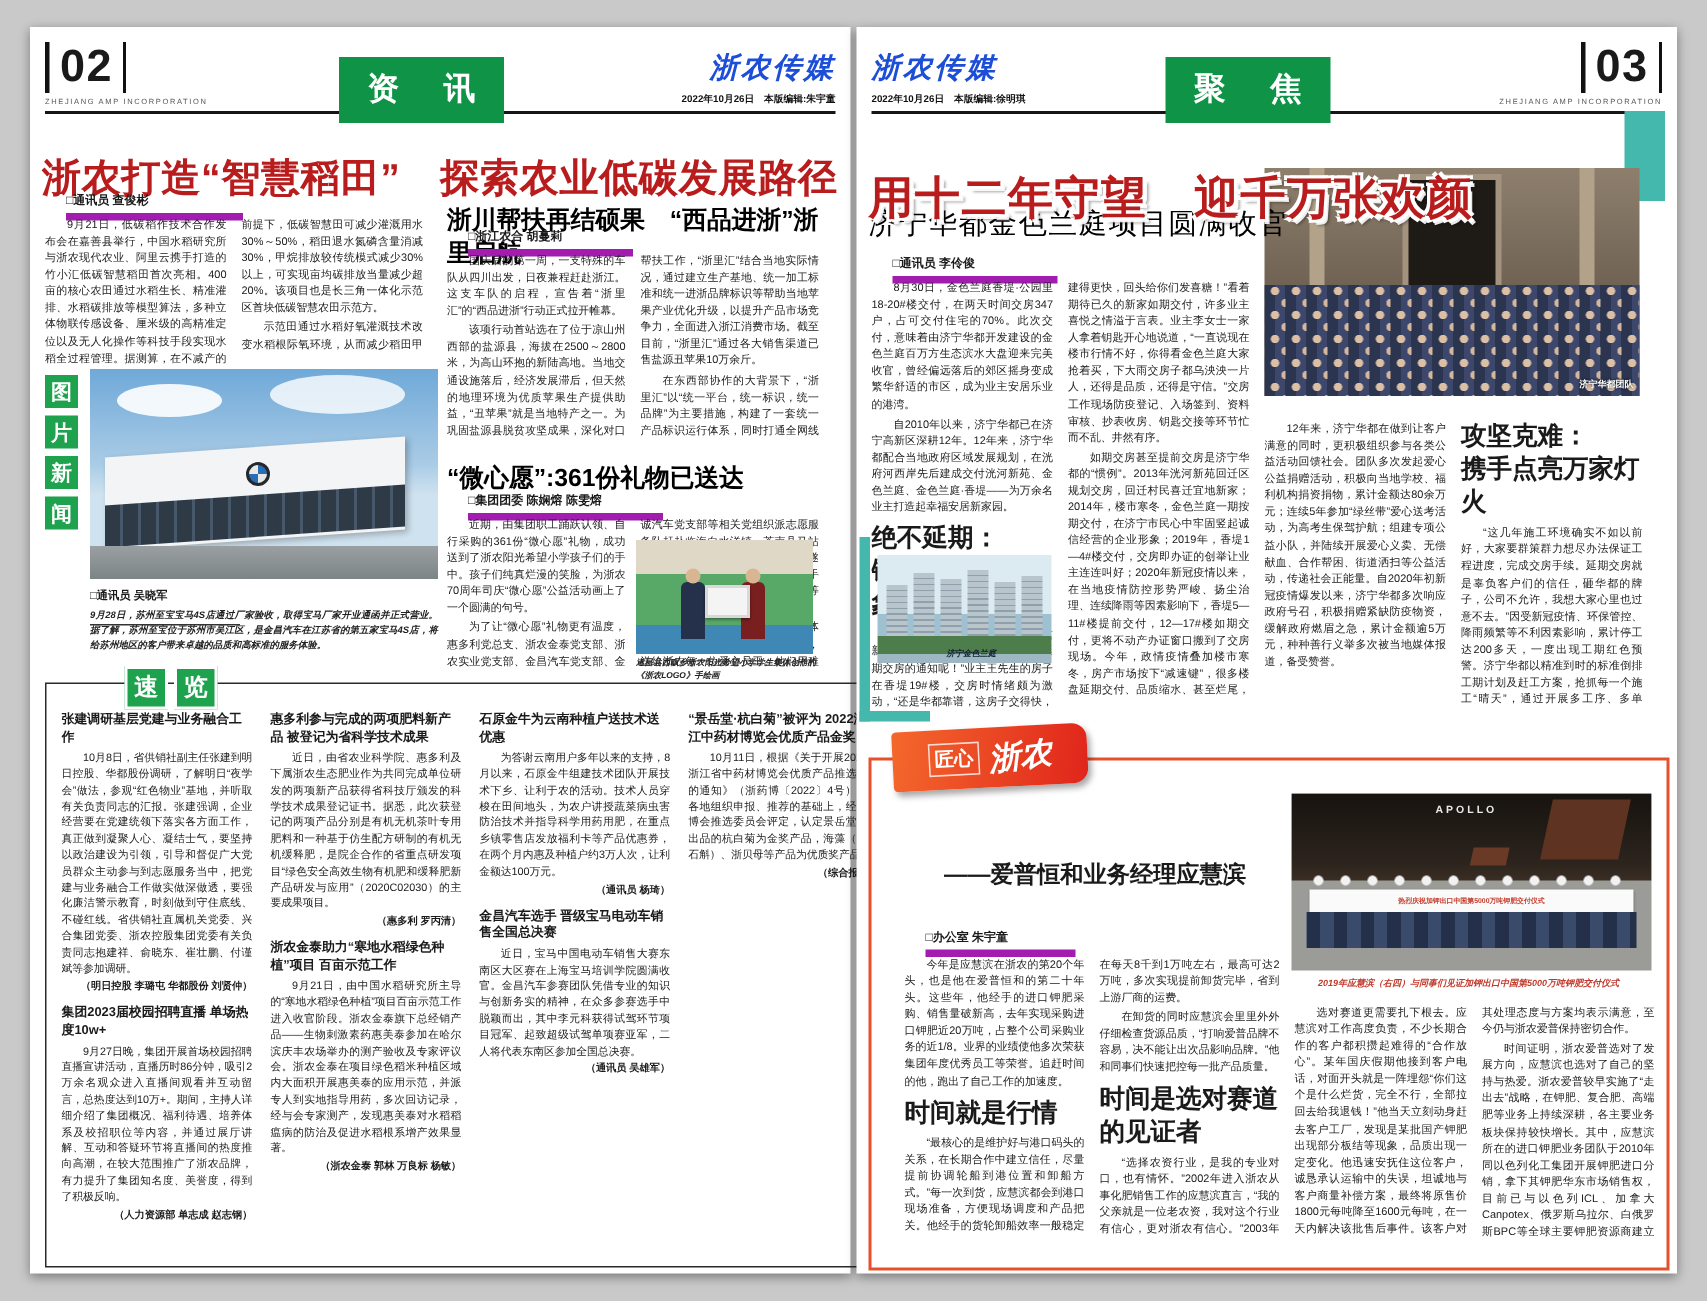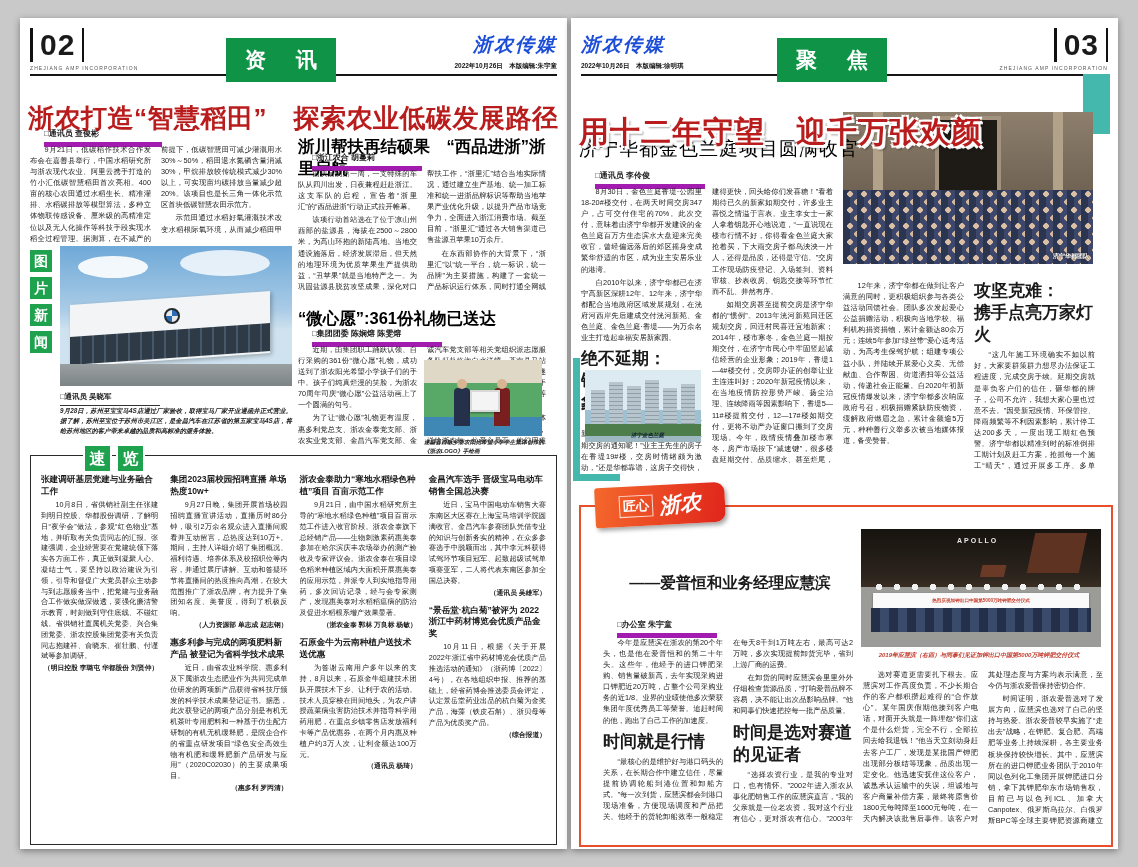--- a/index.html
+++ b/index.html
@@ -27,25 +27,25 @@
   .ap{font-size:7.3px;line-height:1.52;text-align:justify;text-indent:2em;margin:0 0 2px;}
   .asub{font-size:17px;font-weight:900;margin:5px 0 3px;white-space:pre-line;line-height:1.3;break-inside:avoid;}
   .h1{position:absolute;font-weight:700;color:#b91c1c;}
   .h2{position:absolute;font-weight:900;color:#000;}
 
   
   .h1-l{left:8px;top:66px;width:532px;font-size:26px;letter-spacing:.5px;}
   .vlabel{position:absolute;left:10px;top:232px;}
   .vlabel span{display:block;width:22px;height:22px;margin-bottom:5px;background:#1fa24e;color:#fff;
                font-size:14px;font-weight:700;text-align:center;line-height:22px;}
-  .cap-by{position:absolute;font-weight:700;font-size:7.5px;border-bottom:1px solid #333;padding-bottom:3px;}
+  .cap-by{position:absolute;font-weight:700;font-size:7.5px;border-bottom:1px solid #333;padding-bottom:14px;}
   .cap-it{position:absolute;font-style:italic;font-weight:700;font-size:6.3px;line-height:1.6;text-align:justify;color:#222;}
 
   
-  .qv-box{position:absolute;left:10px;top:437px;width:525px;height:388px;border:1px solid #2a2a2a;}
+  .qv-box{position:absolute;left:10px;top:437px;width:525px;height:388px;border:1px solid #2a2a2a;padding-left:40px;}
   .qv-tabs{position:absolute;left:52px;top:-12px;z-index:2;}
   .qv-tabs span{display:inline-block;width:25px;height:25px;background:#1fa24e;color:#fff;font-size:16px;font-weight:700;
                 text-align:center;line-height:25px;margin-right:4px;border:2px solid #fff;}
   .qv-flow{position:absolute;left:10px;right:10px;top:18px;bottom:8px;column-count:4;column-gap:12px;column-fill:auto;overflow:hidden;}
   .qvi{break-inside:avoid-column;margin-bottom:7px;}
   .qvi h4{font-size:8.6px;font-weight:900;margin:0 0 3px;line-height:1.35;}
   .qvi .qb{font-size:7.2px;line-height:1.5;text-align:justify;text-indent:2em;margin:0;}
   .qvi .qc{font-size:6.8px;font-weight:700;text-align:right;margin:1px 0 0;}
 
   

